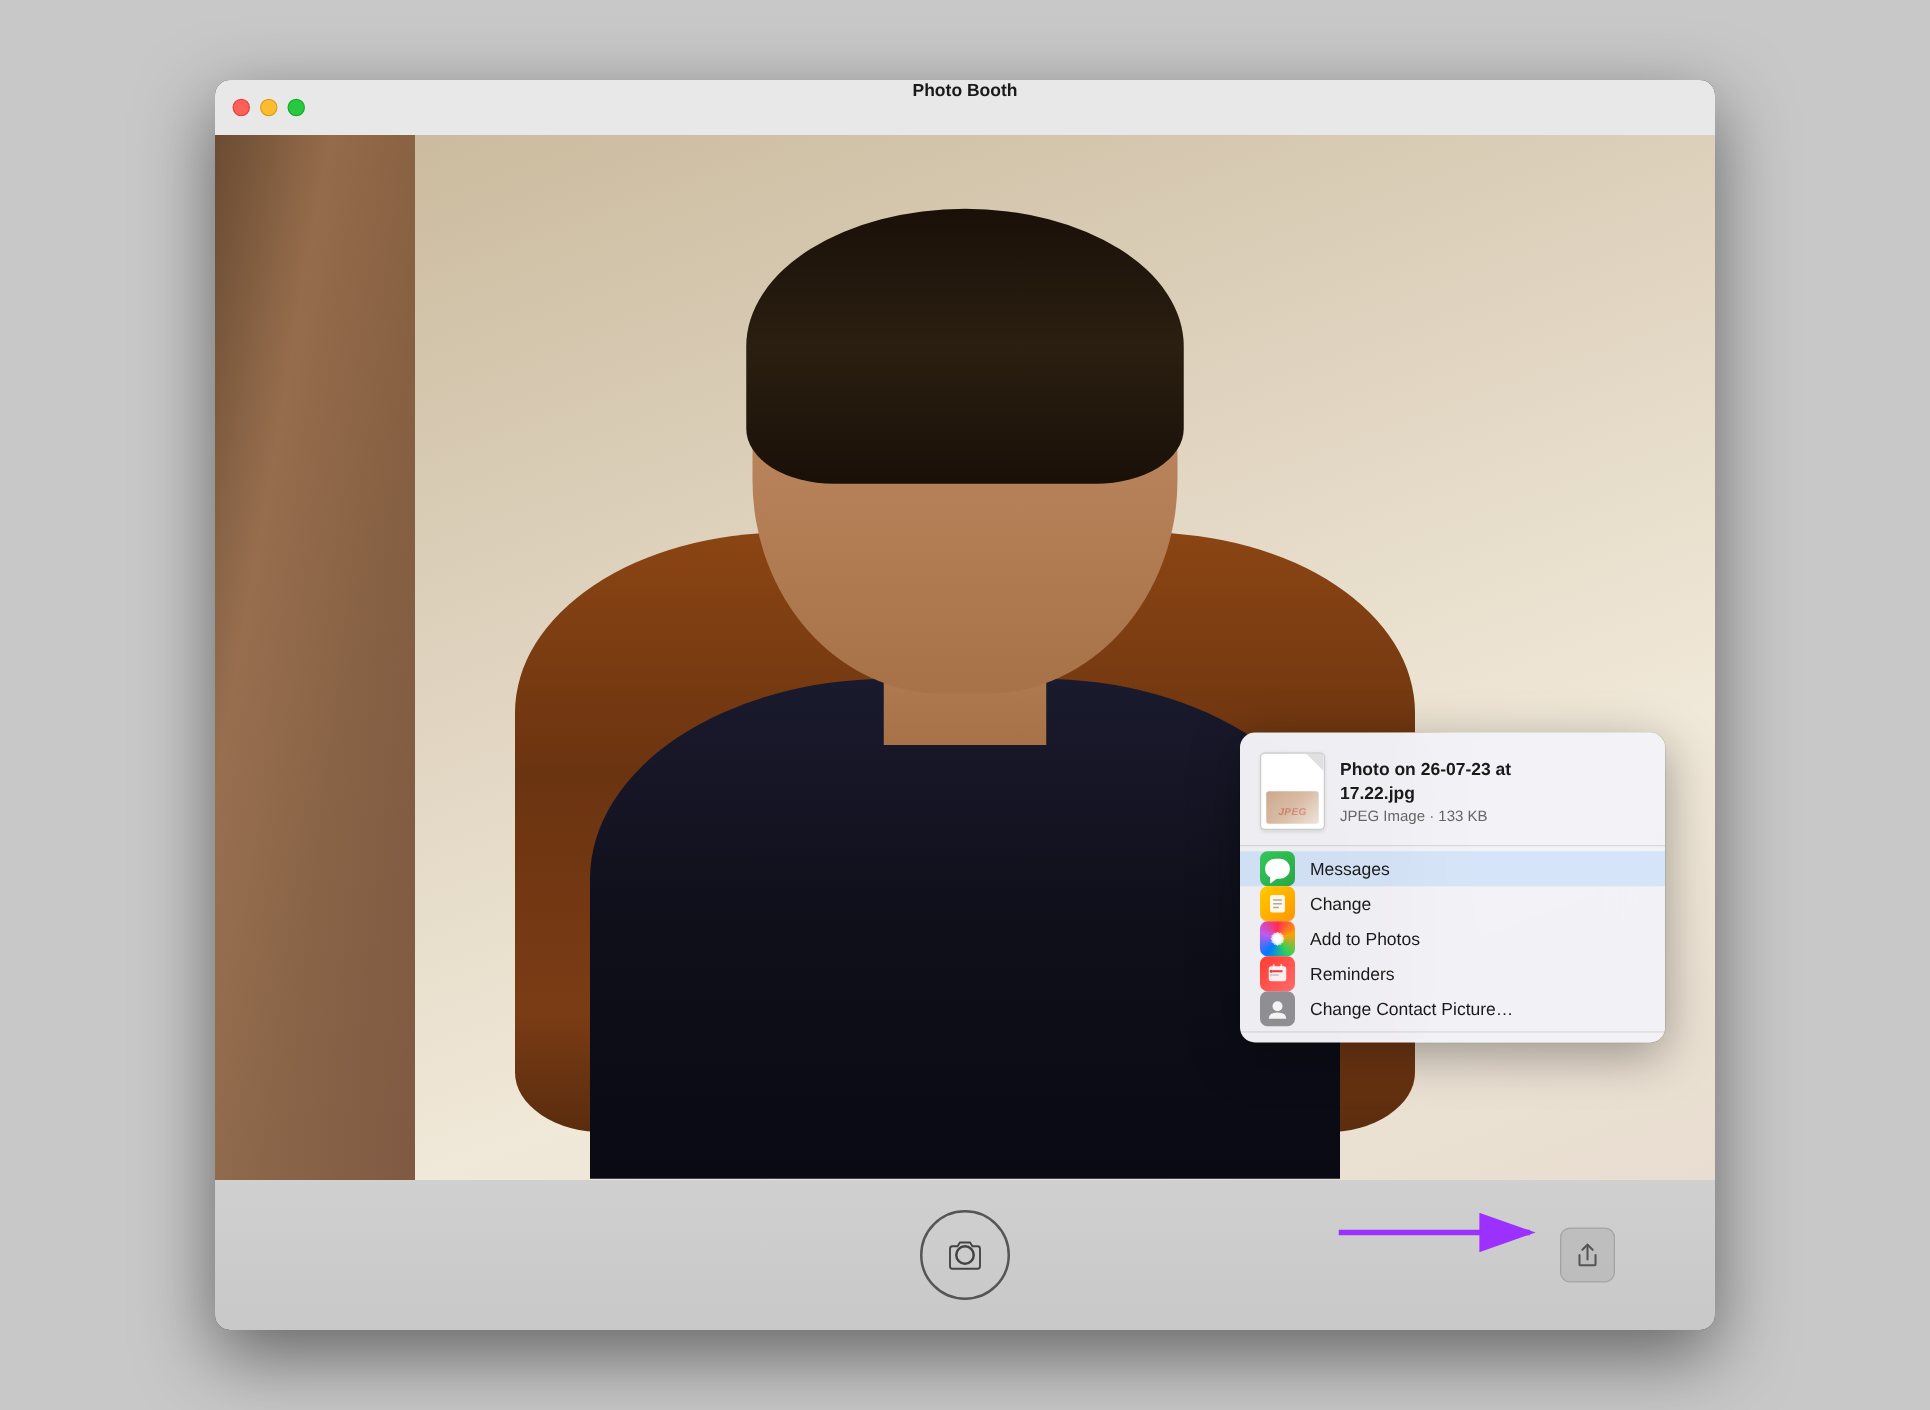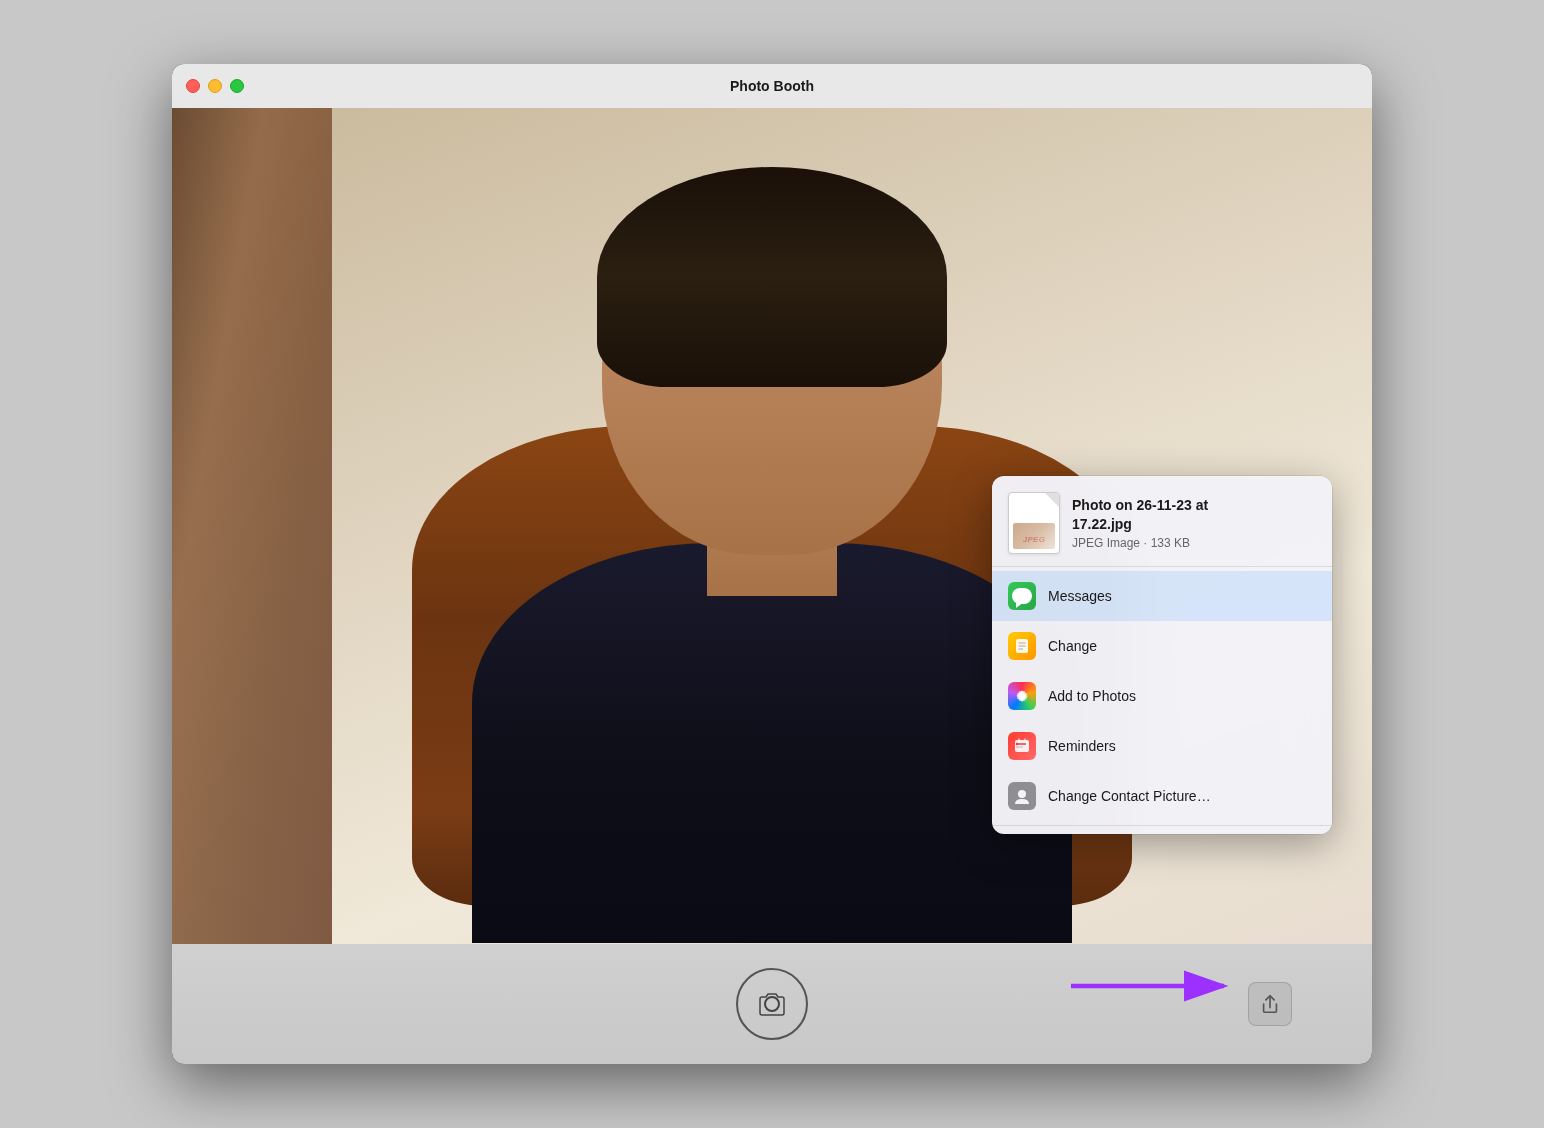--- a/index.html
+++ b/index.html
@@ -24,21 +24,21 @@
       overflow: hidden;
       display: flex;
       flex-direction: column;
       position: relative;
     }
 
     .titlebar {
       background: #e8e8e8;
       height: 44px;
       display: flex;
-      align-items: center;
+      align-items: flex-start;
       justify-content: center;
       position: relative;
       flex-shrink: 0;
     }
 
     .traffic-lights {
       position: absolute;
       left: 14px;
       top: 50%;
       transform: translateY(-50%);
@@ -301,21 +301,21 @@
     }
 
     .menu-items {
       padding: 4px 0;
     }
 
     .menu-item {
       display: flex;
       align-items: center;
       gap: 12px;
-      padding: 11px 16px;
+      padding: 0 16px;
       cursor: pointer;
       transition: background 0.1s;
     }
 
     .menu-item.highlighted {
       background: rgba(0,122,255,0.12);
     }
 
     .menu-item-icon {
       width: 28px;
@@ -423,21 +423,21 @@
     <div class="share-panel">
 
       <div class="file-header">
         <div class="file-icon">
           <div class="file-icon-corner"></div>
           <div class="file-icon-label">JPEG</div>
           <div class="file-icon-img-preview"></div>
         </div>
         <div class="file-info">
           <div class="file-name">
-            <span>Photo on 26-11-23 at</span><br><span>17.22.jpg</span>
+            <span>Photo on 26-07-23 at</span><br><span>17.22.jpg</span>
           </div>
           <div class="file-meta">JPEG Image · 133 KB</div>
         </div>
       </div>
 
       <div class="menu-items">
 
         <div class="menu-item highlighted">
           <div class="menu-item-icon icon-messages">
             <div class="msg-bubble"></div>

